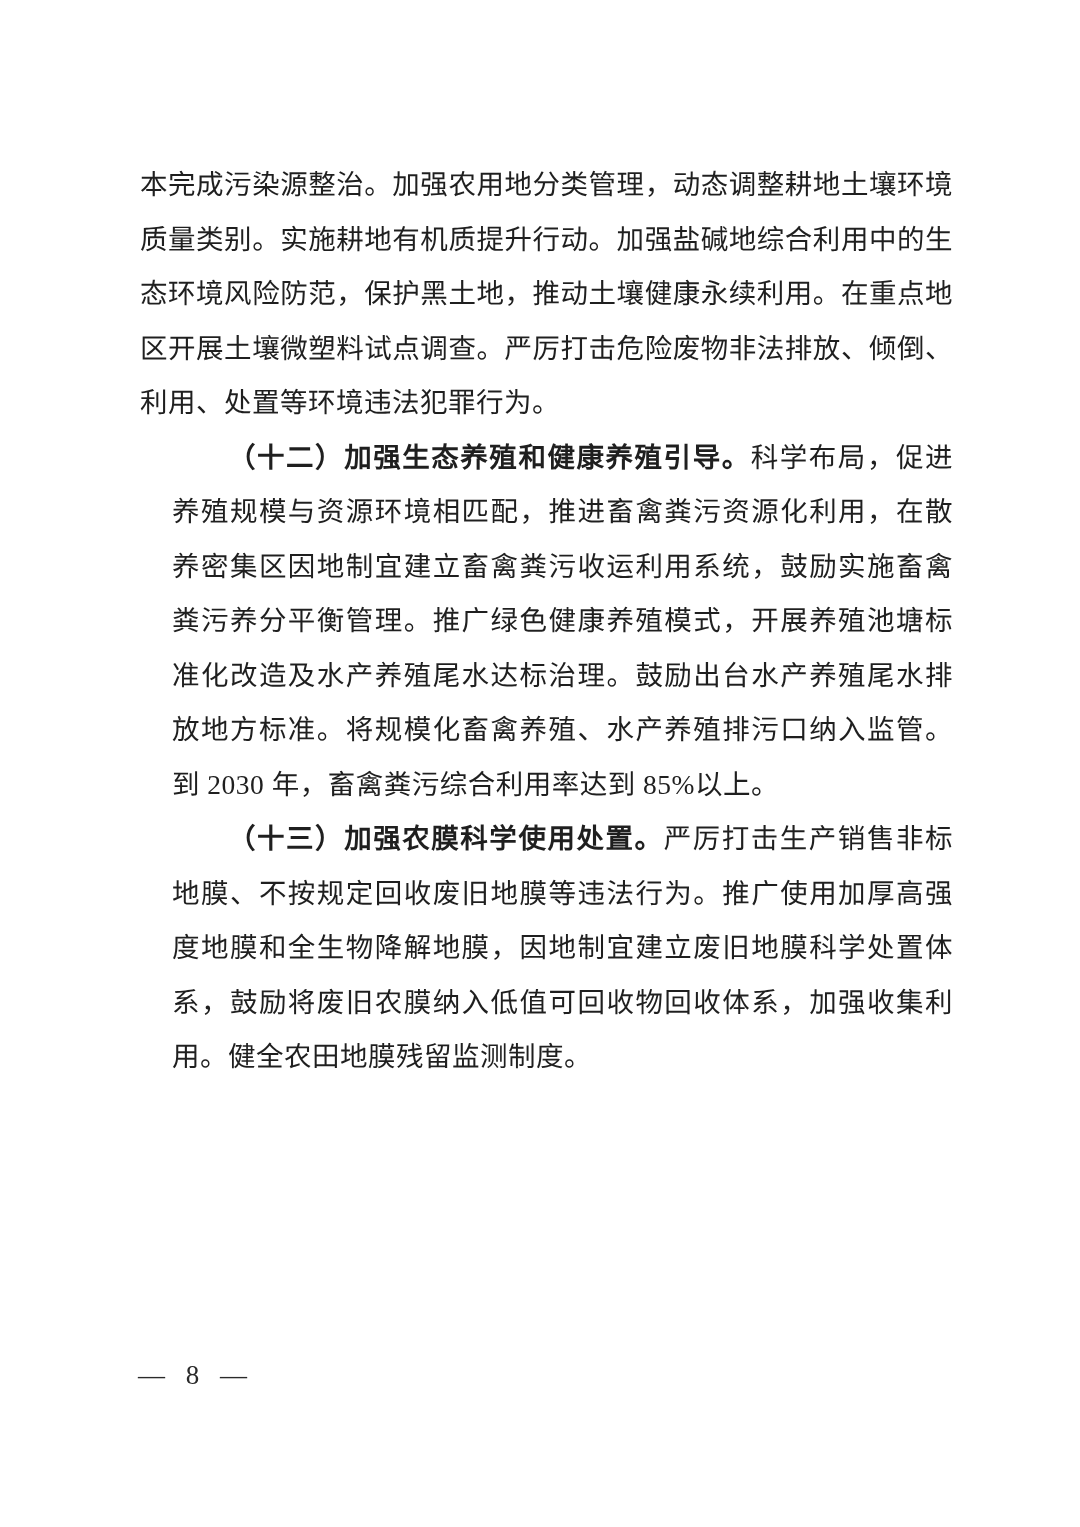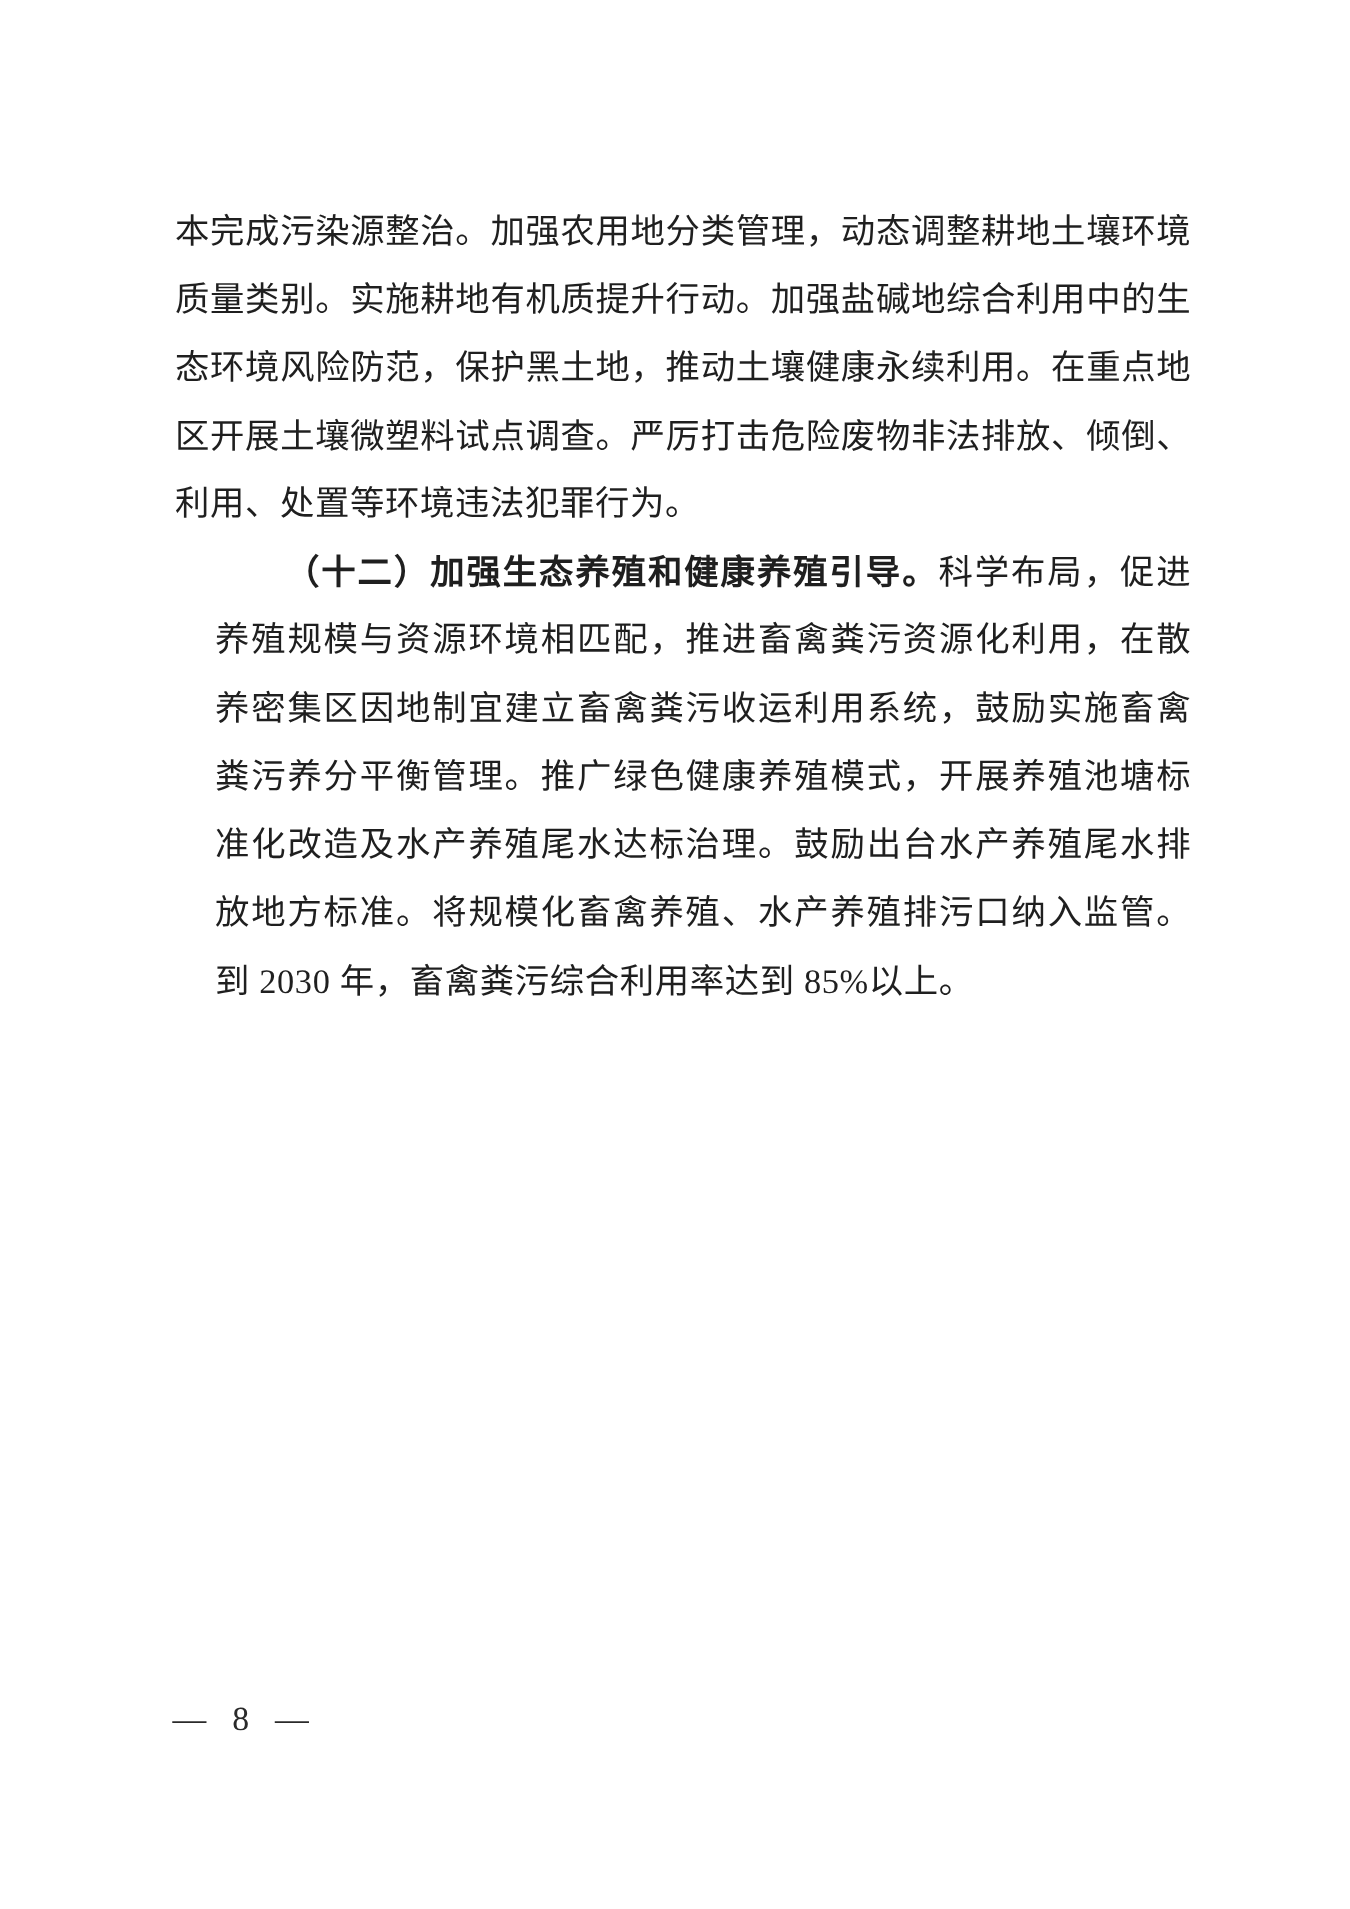--- a/index.html
+++ b/index.html
@@ -54,19 +54,20 @@
 <body>
 
 <div class="page">
 
   <div class="content">
 
     <p><span class="body-text">本完成污染源整治。加强农用地分类管理，动态调整耕地土壤环境质量类别。实施耕地有机质提升行动。加强盐碱地综合利用中的生态环境风险防范，保护黑土地，推动土壤健康永续利用。在重点地区开展土壤微塑料试点调查。严厉打击危险废物非法排放、倾倒、利用、处置等环境违法犯罪行为。</span></p>
 
     <p class="indent"><span class="lead">（十二）加强生态养殖和健康养殖引导。</span><span class="body-text">科学布局，促进养殖规模与资源环境相匹配，推进畜禽粪污资源化利用，在散养密集区因地制宜建立畜禽粪污收运利用系统，鼓励实施畜禽粪污养分平衡管理。推广绿色健康养殖模式，开展养殖池塘标准化改造及水产养殖尾水达标治理。鼓励出台水产养殖尾水排放地方标准。将规模化畜禽养殖、水产养殖排污口纳入监管。到 2030 年，畜禽粪污综合利用率达到 85%以上。</span></p>
 
+    <p class="indent"><span class="lead">（十三）加强农膜科学使用处置。</span><span class="body-text">严厉打击生产销售非标地膜、不按规定回收废旧地膜等违法行为。推广使用加厚高强度地膜和全生物降解地膜，因地制宜建立废旧地膜科学处置体系，鼓励将废旧农膜纳入低值可回收物回收体系，加强收集利用。健全农田地膜残留监测制度。</span></p>
 
 
   </div>
 
   <div class="page-number">— 8 —</div>
 
 </div>
 
 </body></html>

